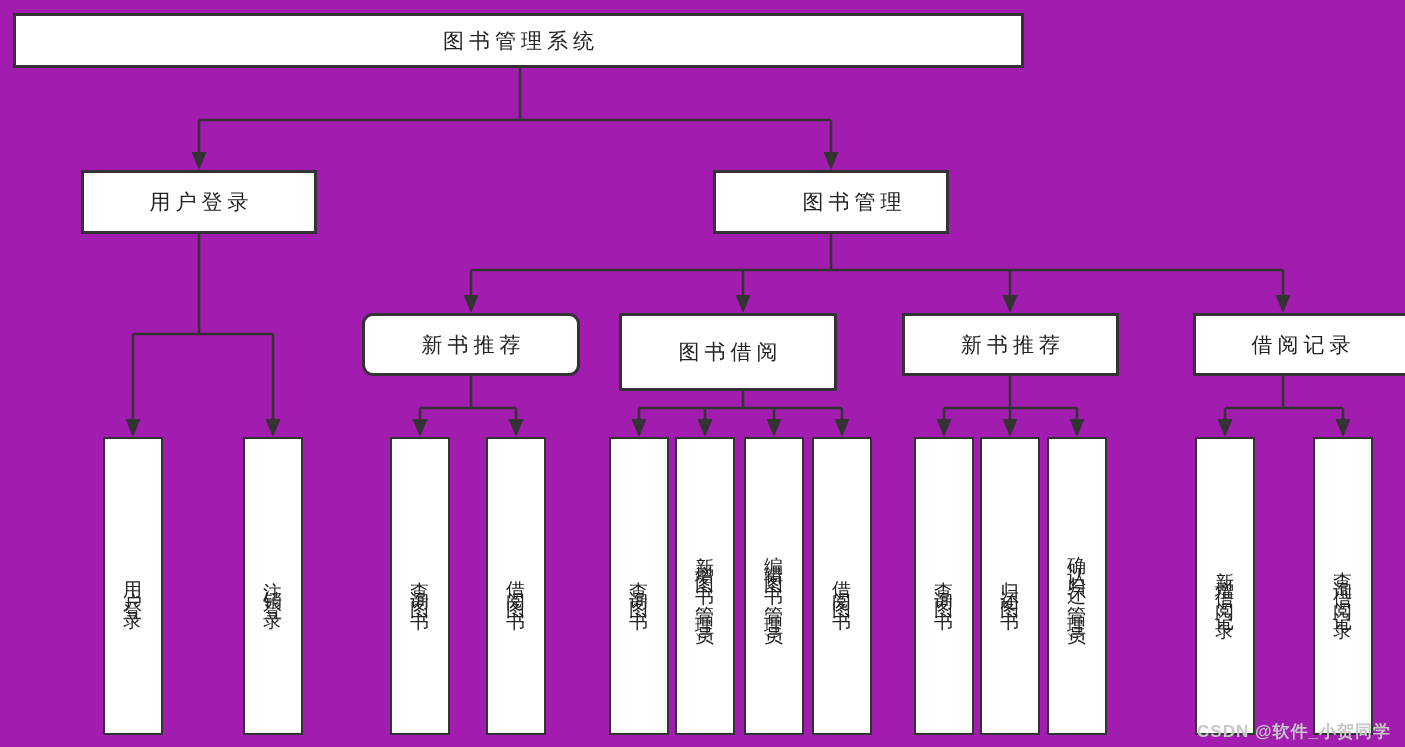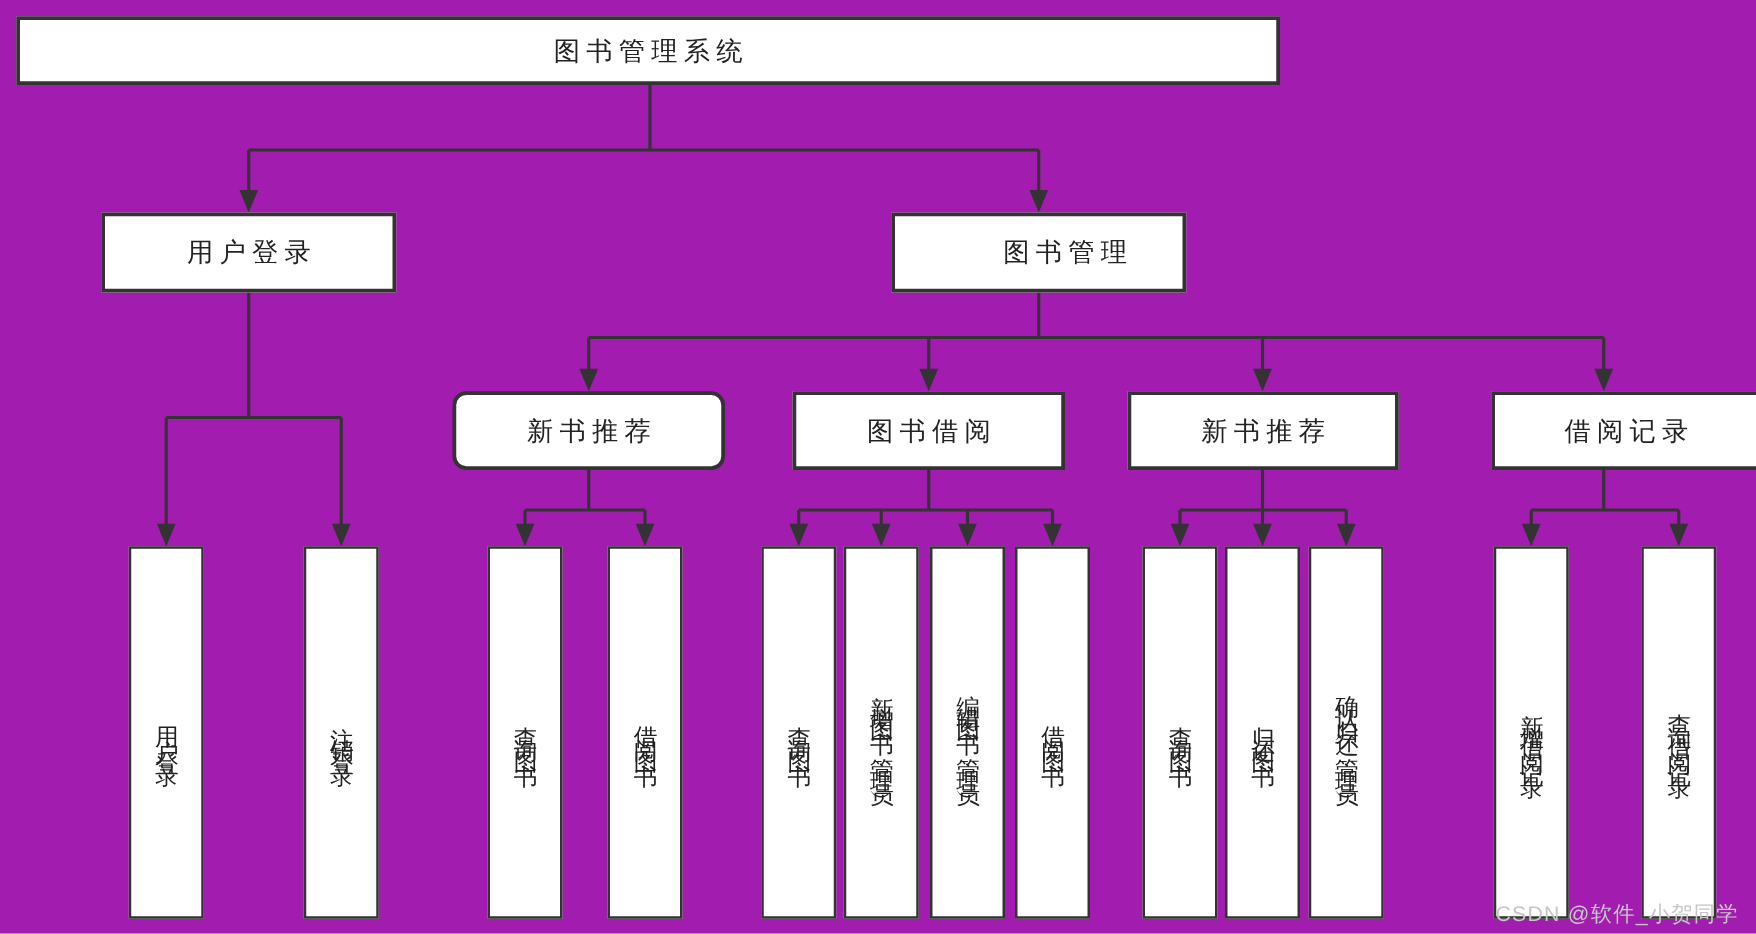--- a/index.html
+++ b/index.html
@@ -54,20 +54,21 @@
   }
   .watermark {
     position: absolute;
     right: 14px;
     bottom: 4px;
     font-size: 17px;
     color: #c6c6c6;
     letter-spacing: 1px;
     z-index: 3;
     white-space: nowrap;
+    font-weight: bold;
   }
 </style>
 </head>
 <body>
 
 <div class="stage">
 
   <svg class="connectors" viewBox="0 0 1405 747" xmlns="http://www.w3.org/2000/svg">
 
     <path fill="none" stroke="#333333" stroke-width="2.5" d="M520,68 V121
@@ -105,21 +106,21 @@
              M1217.5,419 L1232.5,419 L1225,437 Z
              M1335.5,419 L1350.5,419 L1343,437 Z"></path>
   </svg>
 
   <div class="node" style="left:13px; top:13px; width:1011px; height:55px;">图书管理系统</div>
 
   <div class="node" style="left:81px; top:170px; width:236px; height:64px;">用户登录</div>
   <div class="node" style="left:713px; top:170px; width:236px; height:64px;padding-left:42px;">图书管理</div>
 
   <div class="node" style="left:362px; top:313px; width:218px; height:63px;border-radius:11px;">新书推荐</div>
-  <div class="node" style="left:634px; top:313px; width:218px; height:63px;">图书借阅</div>
+  <div class="node" style="left:619px; top:313px; width:218px; height:78px;">图书借阅</div>
   <div class="node" style="left:902px; top:313px; width:217px; height:63px;">新书推荐</div>
   <div class="node" style="left:1175px; top:313px; width:216px; height:63px;margin-left:18px;">借阅记录</div>
 
   <div class="leaf" style="left:103px;">用户登录</div>
   <div class="leaf" style="left:243px;">注销登录</div>
 
   <div class="leaf" style="left:390px;">查询图书</div>
   <div class="leaf" style="left:486px;">借阅图书</div>
 
   <div class="leaf" style="left:609px;">查询图书</div>

